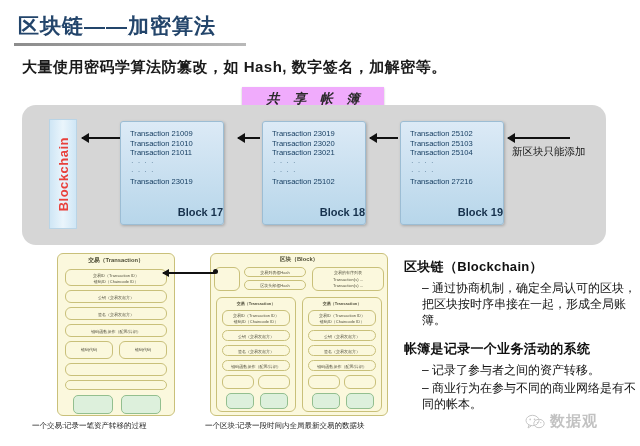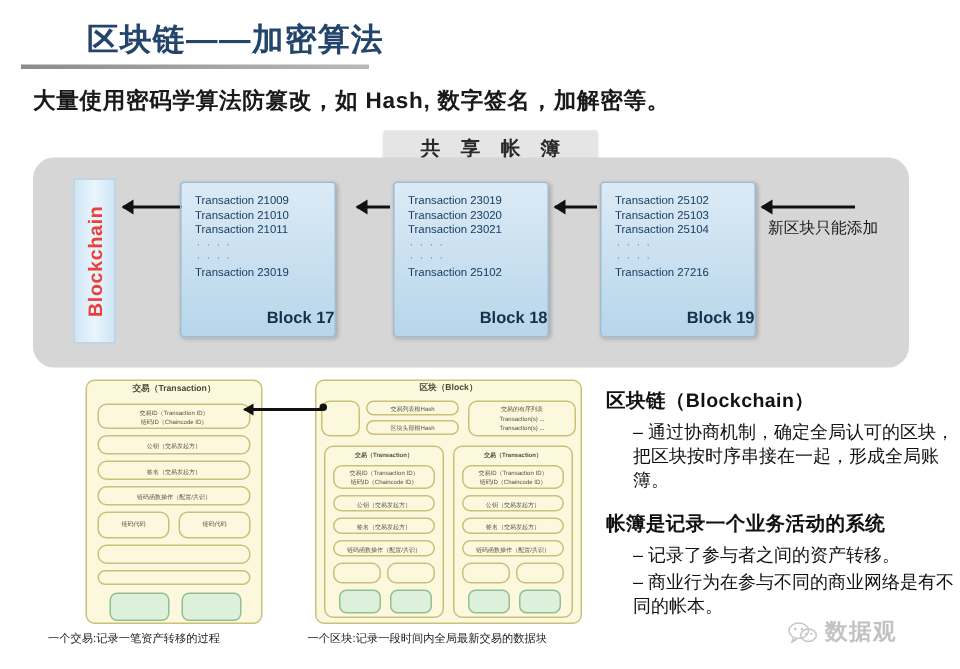--- a/index.html
+++ b/index.html
@@ -9,42 +9,43 @@
     font-family:"Liberation Sans","DejaVu Sans",sans-serif;
     overflow:hidden;
     position:relative;
   }
   .slide{position:relative;width:640px;height:446px;}
 
   
   #title{
     position:absolute;left:18px;top:12px;
     font-size:21px;font-weight:bold;color:#23456b;
-    letter-spacing:1px;white-space:nowrap;margin-left:40px;
+    letter-spacing:1px;white-space:nowrap;
   }
   #title-rule{
     position:absolute;left:14px;top:43px;width:232px;height:3px;
     background:linear-gradient(to right,#8c8c8c,#b9b9b9);
   }
 
   
   #subtitle{
     position:absolute;left:22px;top:58px;
     font-size:15px;font-weight:bold;color:#1a1a1a;
     white-space:nowrap;letter-spacing:.5px;
   }
 
   
   #ledger-badge{
-    position:absolute;left:256px;top:87px;width:142px;height:23px;
-    background:#e5e5e5;
+    position:absolute;left:242px;top:87px;width:142px;height:23px;
+    background:#f0abfc;
     display:flex;align-items:center;justify-content:center;
     font-size:13px;font-weight:bold;color:#2a2a2a;letter-spacing:5px;
     text-indent:5px;
     box-shadow:0 1px 2px rgba(0,0,0,.25);
+    font-style:italic;
   }
 
   
   #chain-panel{
     position:absolute;left:22px;top:105px;width:584px;height:140px;
     background:#d6d6d6;border-radius:14px;
   }
 
   
   #blockchain-label{

